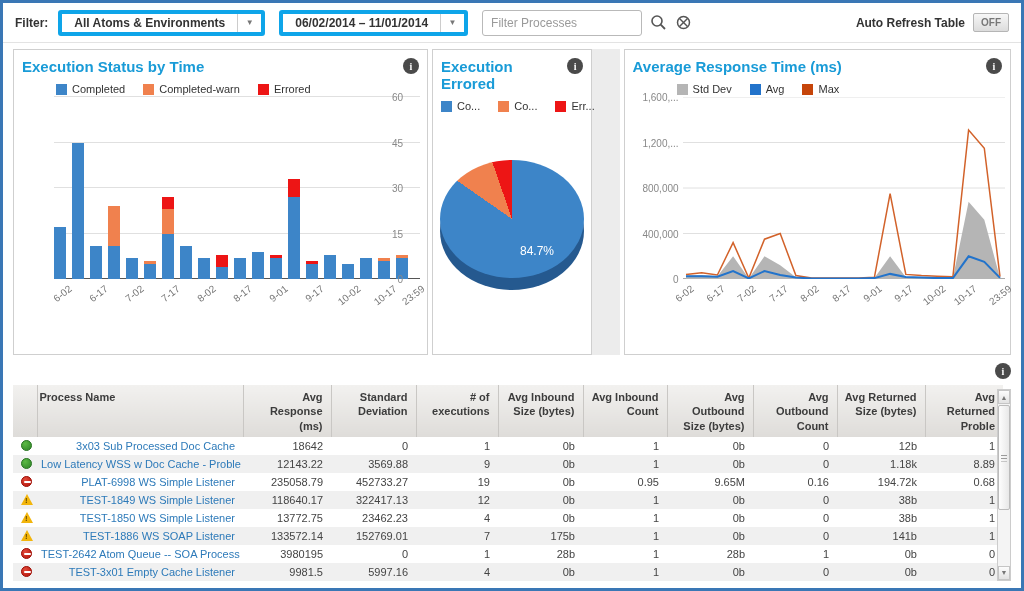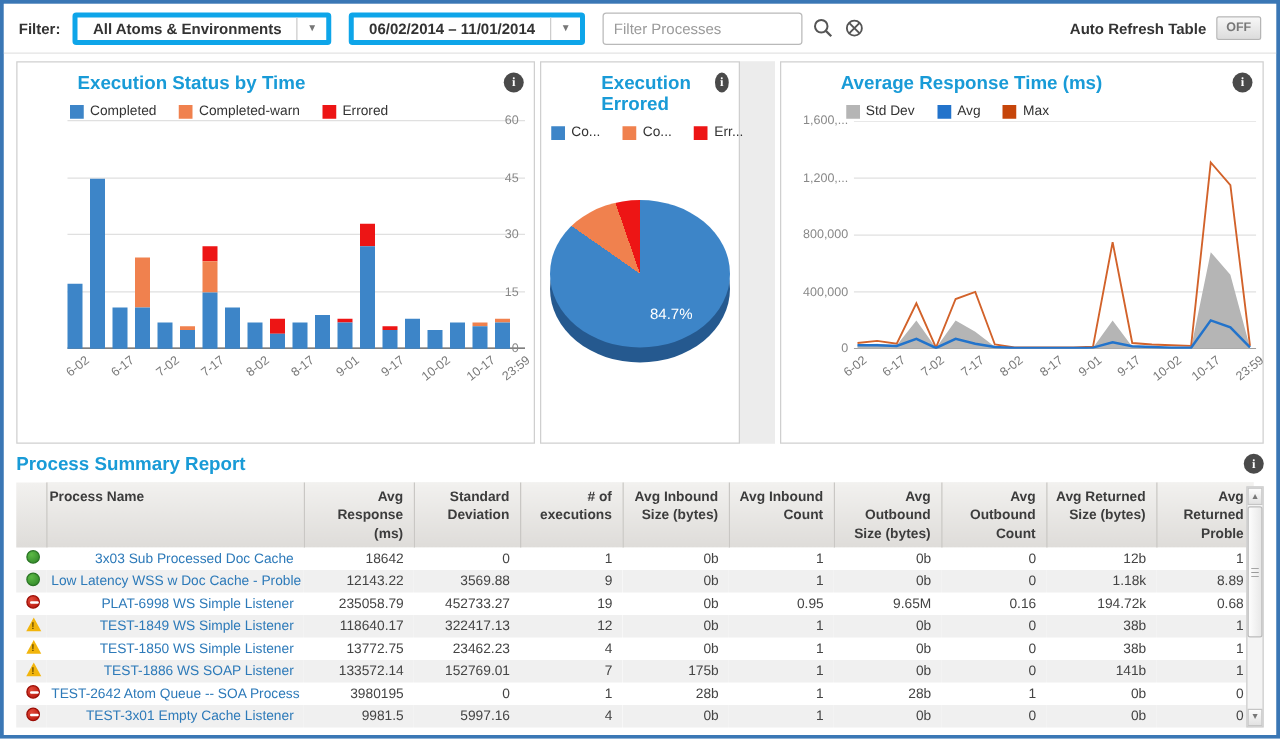--- a/index.html
+++ b/index.html
@@ -19,33 +19,33 @@
   .ar-label { font-size:12px; font-weight:bold; color:#333; margin-right:8px; }
   .off-btn { font-size:10px; font-weight:bold; color:#777; background:linear-gradient(#f7f7f7,#dcdcdc); border:1px solid #b5b5b5; border-radius:2px; padding:3px 7px; cursor:pointer; }
 
   
   .charts-row { display:flex; margin:6px 10px 0 10px; height:306px; }
   .panel { background:#fff; border:1px solid #cfcfcf; position:relative; padding:8px 8px 4px 8px; }
   .panel-bar  { width:421px; margin-right:4px; }
   .panel-pie  { width:160px; }
   .gray-gap   { width:28px; background:#ececec; }
   .panel-line { width:393px; margin-left:4px; }
-  .panel-head { display:flex; align-items:flex-start;margin-left:40px; }
+  .panel-head { display:flex; align-items:flex-start; }
   .panel-title { color:#199bd7; font-size:15px; font-weight:bold; }
   .info-icon { margin-left:auto; width:16px; height:16px; border-radius:50%; background:#4a4a4a; color:#fff; font-size:10px; font-weight:bold; font-family:"Liberation Serif", serif; display:flex; align-items:center; justify-content:center; cursor:pointer; }
   .legend { display:flex; margin:8px 0 2px 34px; }
   .lg-item { display:flex; align-items:center; font-size:11px; color:#333; margin-right:18px; white-space:nowrap; }
   .lg-item .sw { width:11px; height:11px; display:inline-block; margin-right:5px; }
 
   
   .chartwrap { position:relative; margin-top:2px; }
   .plot { position:absolute; left:32px; top:0; }
   .gline { position:absolute; left:0; right:0; height:1px; background:#e0e0e0; }
   .gline.base { background:#555; }
-  .ylab { position:absolute; right:4px; font-size:10px; color:#888; transform:translateY(-50%); text-align:right; width:30px; }
+  .ylab { position:absolute; right:16px; font-size:10px; color:#888; transform:translateY(-50%); text-align:right; width:30px; }
   .ylab3 { width:48px; }
   .bars { position:absolute; left:0; top:0; display:flex; align-items:flex-end; }
   .bar-stack { display:flex; flex-direction:column-reverse; margin-right:6px; }
   .xlab { position:absolute; font-size:10px; color:#777; white-space:nowrap; transform:translateX(-85%) rotate(-38deg); transform-origin:100% 0; }
 
   
   .pie-area { position:relative; width:100%; height:200px; }
   .pie-shadow { position:absolute; left:50%; top:58px; width:144px; height:118px; transform:translateX(-50%); border-radius:50%; background:#25598f; }
   .pie { position:absolute; left:50%; top:46px; width:144px; height:118px; transform:translateX(-50%); border-radius:50%; }
   .pie-label { position:absolute; left:50%; top:130px; transform:translateX(8px); color:#fff; font-size:12px; }
@@ -310,21 +310,20 @@
           <div class="ylab ylab3" style="left:0;right:auto;width:46px;top:136.5px;text-align:right;">400,000</div>
           <div class="ylab ylab3" style="left:0;right:auto;width:46px;top:91px;text-align:right;">800,000</div>
           <div class="ylab ylab3" style="left:0;right:auto;width:46px;top:45.5px;text-align:right;">1,200,...</div>
           <div class="ylab ylab3" style="left:0;right:auto;width:46px;top:0px;text-align:right;">1,600,...</div>
         </div>
     </div>
   </div>
 
   <div class="report">
     <div class="report-head">
-      <span class="report-title">Process Summary Report</span>
       <span class="info-icon">i</span>
     </div>
     <table class="summary">
       <colgroup>
         <col style="width:24px">
           <col style="width:206px">
           <col style="width:88px">
           <col style="width:85px">
         <col style="width:82px">
           <col style="width:85px">

